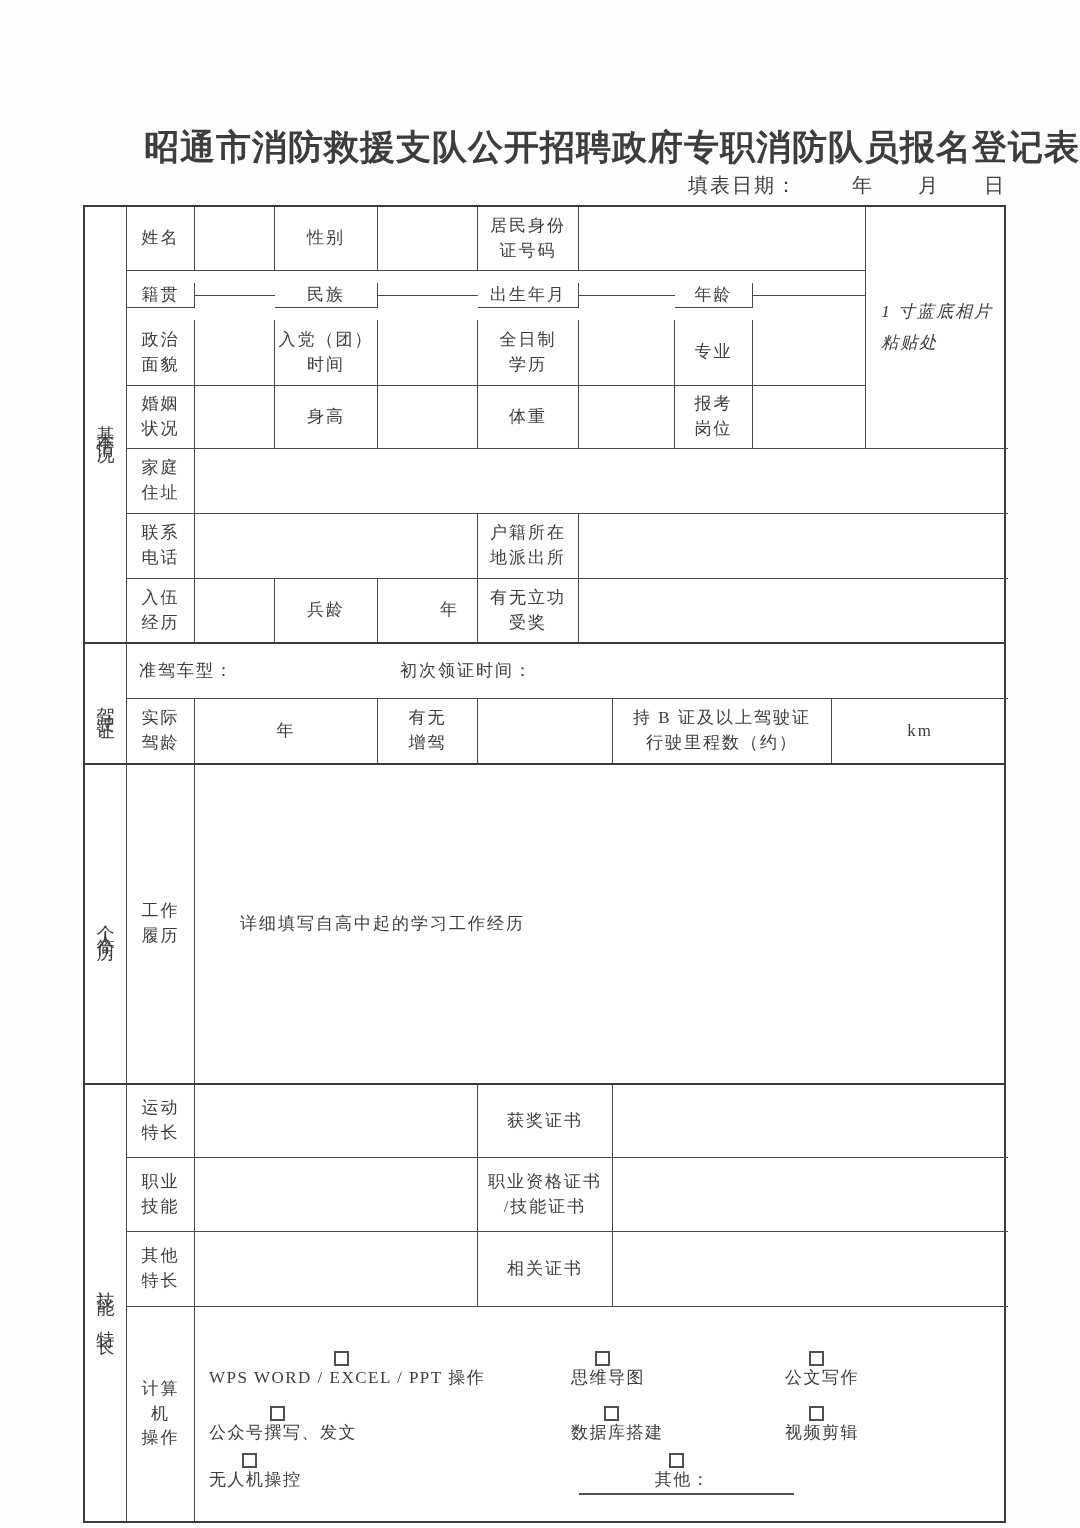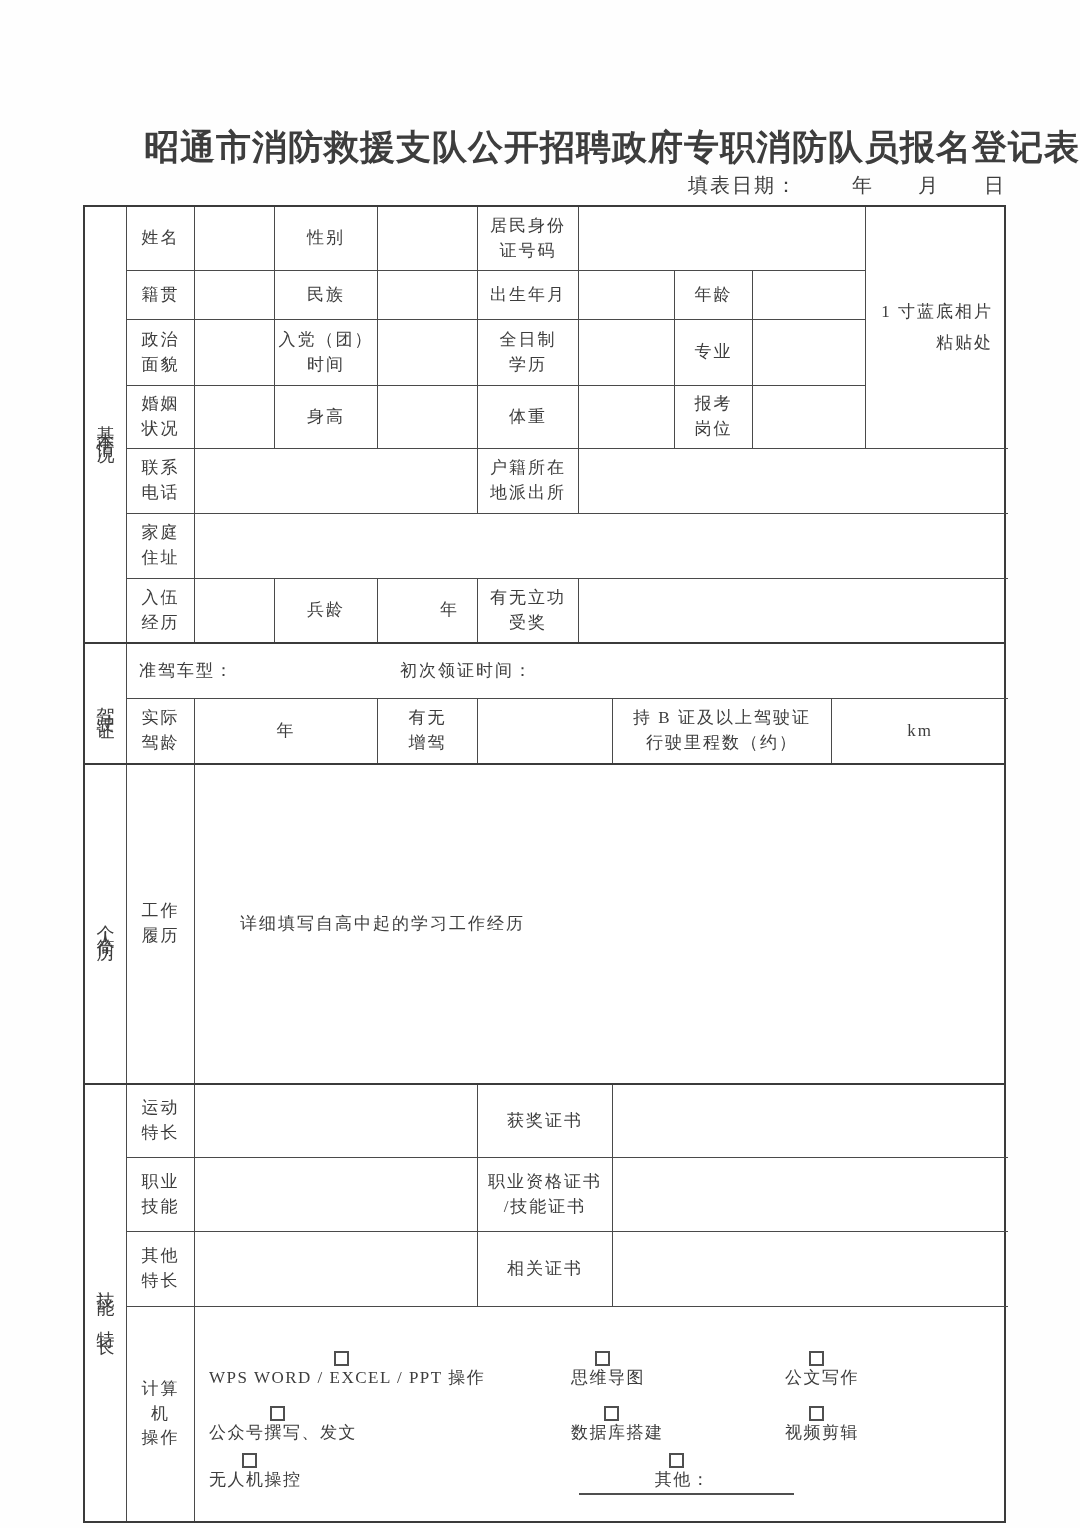--- a/index.html
+++ b/index.html
@@ -33,34 +33,34 @@
   .c{border-right:1px solid var(--line);border-bottom:1px solid var(--line);
      display:flex;align-items:center;justify-content:center;text-align:center;
      font-size:17px;letter-spacing:2px;white-space:pre-line;line-height:1.45;}
   .row .c:last-child{border-right:none;}
   .row.rlast .c{border-bottom:none;}
 
   .block-a{display:flex;}
   .block-a .rows-a{width:738px;flex:0 0 738px;display:flex;flex-direction:column;}
   .photo-cell{width:143px;flex:0 0 143px;border-left:1px solid var(--line);
               border-bottom:1px solid var(--line);display:flex;align-items:center;
-              justify-content:center;text-align:right;font-size:17px;
-              letter-spacing:2px;white-space:pre-line;line-height:1.8;}
+              justify-content:center;text-align:left;font-size:17px;
+              letter-spacing:2px;white-space:pre-line;line-height:1.8;font-style:italic;}
 
   .w68{width:68px;flex:0 0 68px;}  .w80{width:80px;flex:0 0 80px;}
   .w103{width:103px;flex:0 0 103px;} .w100{width:100px;flex:0 0 100px;}
   .w101{width:101px;flex:0 0 101px;} .w96{width:96px;flex:0 0 96px;}
   .w78{width:78px;flex:0 0 78px;}  .w112{width:112px;flex:0 0 112px;}
   .w286{width:286px;flex:0 0 286px;} .w283{width:283px;flex:0 0 283px;}
   .w429{width:429px;flex:0 0 429px;} .w813{width:813px;flex:0 0 813px;}
   .w183{width:183px;flex:0 0 183px;} .w135{width:135px;flex:0 0 135px;}
   .w219{width:219px;flex:0 0 219px;} .w176{width:176px;flex:0 0 176px;}
   .w395{width:395px;flex:0 0 395px;} .w881{width:881px;flex:0 0 881px;}
 
-  .h64{height:64px;} .h49{height:49px;} .h66{height:66px;} .h63{height:63px;}
+  .h64{height:64px;} .h49{height:49px;align-items:center;} .h66{height:66px;} .h63{height:63px;}
   .h65{height:65px;} .h55{height:55px;} .h318{height:318px;} .h73{height:73px;}
   .h74{height:74px;justify-content:flex-end;} .h75{height:75px;} .h214{height:214px;}
 
   .year-right{justify-content:flex-end;padding-right:18px;}
   .plate-row-cell{position:relative;}
   .plate-row-cell .seg1{position:absolute;left:12px;top:50%;transform:translateY(-50%);}
   .plate-row-cell .seg2{position:absolute;left:273px;top:50%;transform:translateY(-50%);}
   .hint-cell{justify-content:flex-start;padding-left:45px;text-align:left;}
 
   .computer-cell{position:relative;}
@@ -136,31 +136,31 @@
               <div class="c w96"></div>
               <div class="c w78">报考
 岗位</div>
               <div class="c w112"></div>
             </div>
           </div>
           <div class="photo-cell">1 寸蓝底相片
 粘贴处</div>
         </div>
         <div class="row h65">
+          <div class="c w68">家庭
+住址</div>
+          <div class="c w813"></div>
+        </div>
+        <div class="row h65">
           <div class="c w68">联系
 电话</div>
           <div class="c w283"></div>
           <div class="c w101">户籍所在
 地派出所</div>
           <div class="c w429"></div>
-        </div>
-        <div class="row h65">
-          <div class="c w68">家庭
-住址</div>
-          <div class="c w813"></div>
         </div>
         <div class="row h63 rlast">
           <div class="c w68">入伍
 经历</div>
           <div class="c w80"></div>
           <div class="c w103">兵龄</div>
           <div class="c w100 year-right"><span>年</span></div>
           <div class="c w101">有无立功
 受奖</div>
           <div class="c w429"></div>

